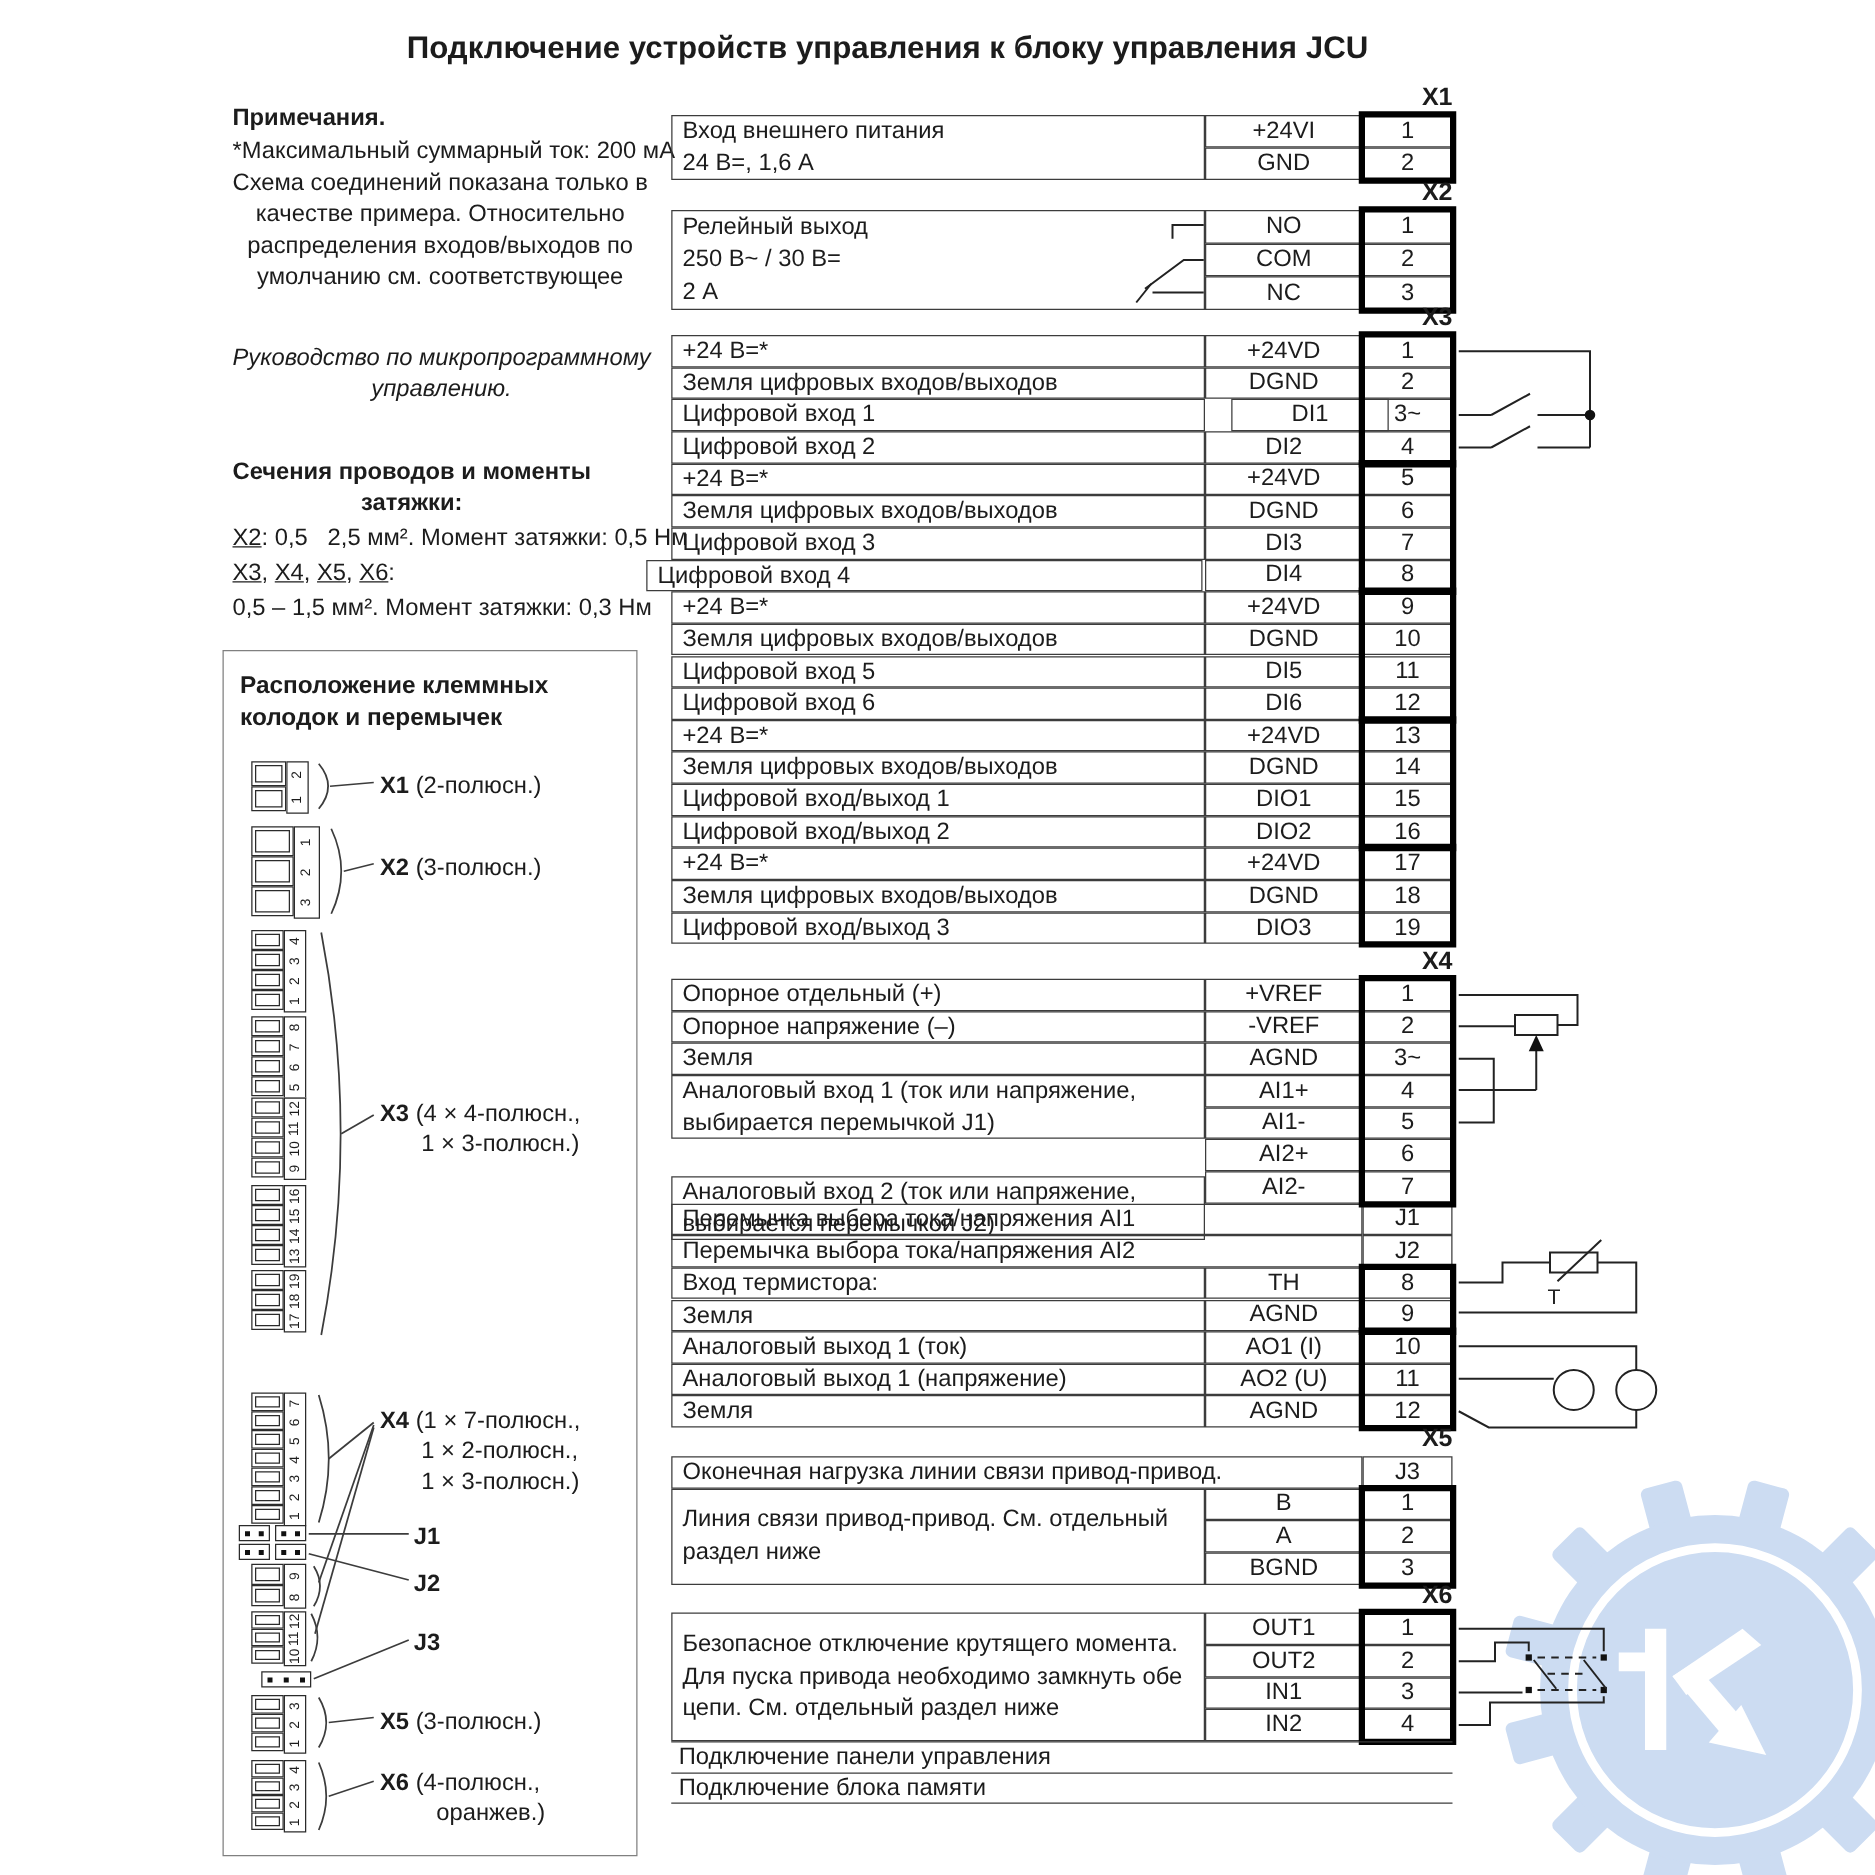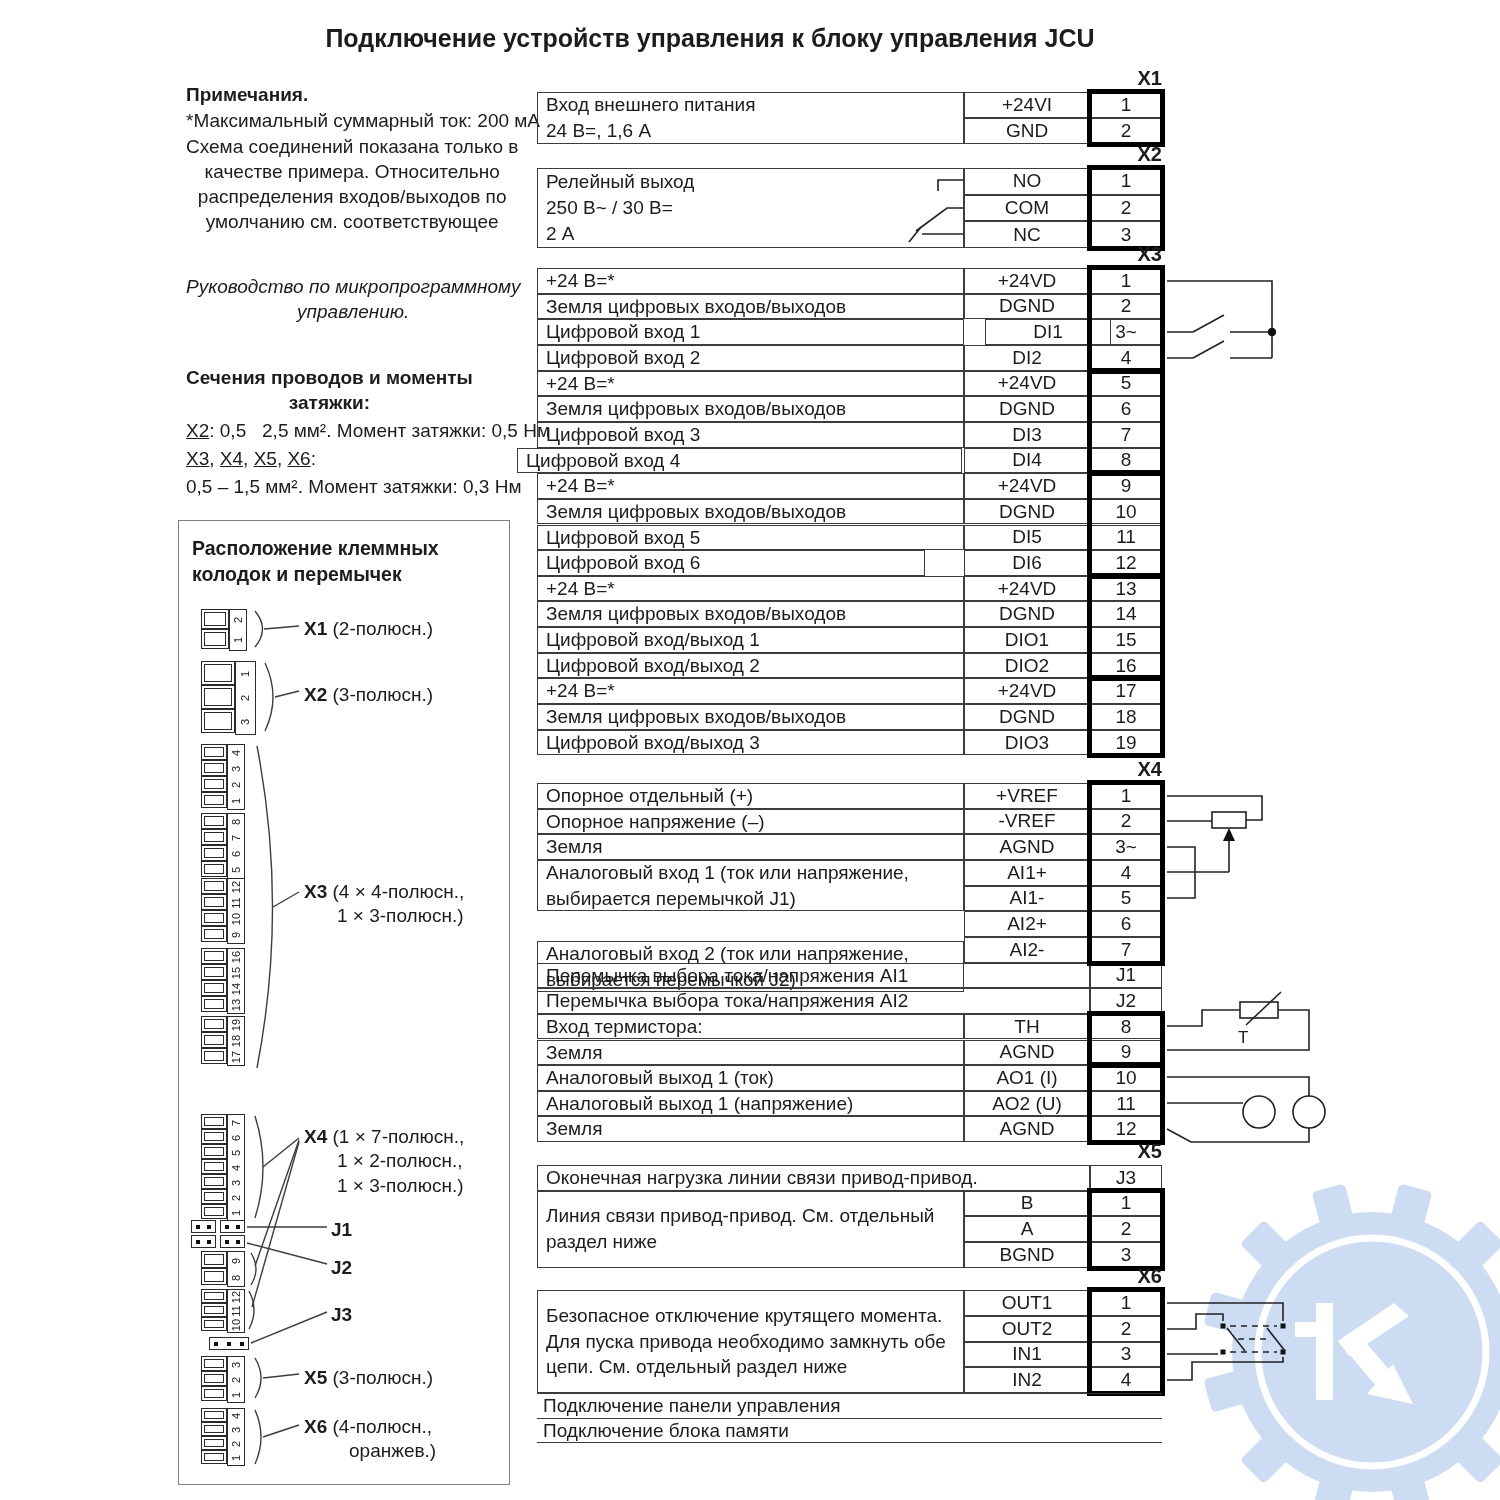--- a/index.html
+++ b/index.html
@@ -411,21 +411,21 @@
     <div class="cell desc-cell" style="left: 537px; top: 293.65px; width: 427px; height: 25.65px; line-height: 25.65px; white-space: pre-line;">Земля цифровых входов/выходов</div>
     <div class="cell desc-cell" style="left: 537px; top: 319.3px; width: 427px; height: 25.65px; line-height: 25.65px; white-space: pre-line;">Цифровой вход 1</div>
     <div class="cell desc-cell" style="left: 537px; top: 344.95px; width: 427px; height: 25.65px; line-height: 25.65px; white-space: pre-line;">Цифровой вход 2</div>
     <div class="cell desc-cell" style="left: 537px; top: 370.6px; width: 427px; height: 25.65px; line-height: 25.65px; white-space: pre-line;">+24 В=*</div>
     <div class="cell desc-cell" style="left: 537px; top: 396.25px; width: 427px; height: 25.65px; line-height: 25.65px; white-space: pre-line;">Земля цифровых входов/выходов</div>
     <div class="cell desc-cell" style="left: 537px; top: 421.9px; width: 427px; height: 25.65px; line-height: 25.65px; white-space: pre-line;">Цифровой вход 3</div>
     <div class="cell desc-cell" style="left: 517px; top: 447.55px; width: 445px; height: 25.65px; line-height: 25.65px; white-space: pre-line;">Цифровой вход 4</div>
     <div class="cell desc-cell" style="left: 537px; top: 473.2px; width: 427px; height: 25.65px; line-height: 25.65px; white-space: pre-line;">+24 В=*</div>
     <div class="cell desc-cell" style="left: 537px; top: 498.85px; width: 427px; height: 25.65px; line-height: 25.65px; white-space: pre-line;">Земля цифровых входов/выходов</div>
     <div class="cell desc-cell" style="left: 537px; top: 524.5px; width: 427px; height: 25.65px; line-height: 25.65px; white-space: pre-line;">Цифровой вход 5</div>
-    <div class="cell desc-cell" style="left: 537px; top: 550.15px; width: 388px; height: 25.65px; line-height: 25.65px; white-space: pre-line;">Цифровой вход 6</div>
+    <div class="cell desc-cell" style="left: 537px; top: 550.15px; width: 427px; height: 25.65px; line-height: 25.65px; white-space: pre-line;">Цифровой вход 6</div>
     <div class="cell desc-cell" style="left: 537px; top: 575.8px; width: 427px; height: 25.65px; line-height: 25.65px; white-space: pre-line;">+24 В=*</div>
     <div class="cell desc-cell" style="left: 537px; top: 601.45px; width: 427px; height: 25.65px; line-height: 25.65px; white-space: pre-line;">Земля цифровых входов/выходов</div>
     <div class="cell desc-cell" style="left: 537px; top: 627.1px; width: 427px; height: 25.65px; line-height: 25.65px; white-space: pre-line;">Цифровой вход/выход 1</div>
     <div class="cell desc-cell" style="left: 537px; top: 652.75px; width: 427px; height: 25.65px; line-height: 25.65px; white-space: pre-line;">Цифровой вход/выход 2</div>
     <div class="cell desc-cell" style="left: 537px; top: 678.4px; width: 427px; height: 25.65px; line-height: 25.65px; white-space: pre-line;">+24 В=*</div>
     <div class="cell desc-cell" style="left: 537px; top: 704.05px; width: 427px; height: 25.65px; line-height: 25.65px; white-space: pre-line;">Земля цифровых входов/выходов</div>
     <div class="cell desc-cell" style="left: 537px; top: 729.7px; width: 427px; height: 25.65px; line-height: 25.65px; white-space: pre-line;">Цифровой вход/выход 3</div>
     <div class="cell mid-cell" style="left: 964px; top: 268px; width: 126px; height: 25.65px;">+24VD</div>
     <div class="cell mid-cell" style="left: 1090px; top: 268px; width: 72px; height: 25.65px;">1</div>
     <div class="cell mid-cell" style="left: 964px; top: 293.65px; width: 126px; height: 25.65px;">DGND</div>

